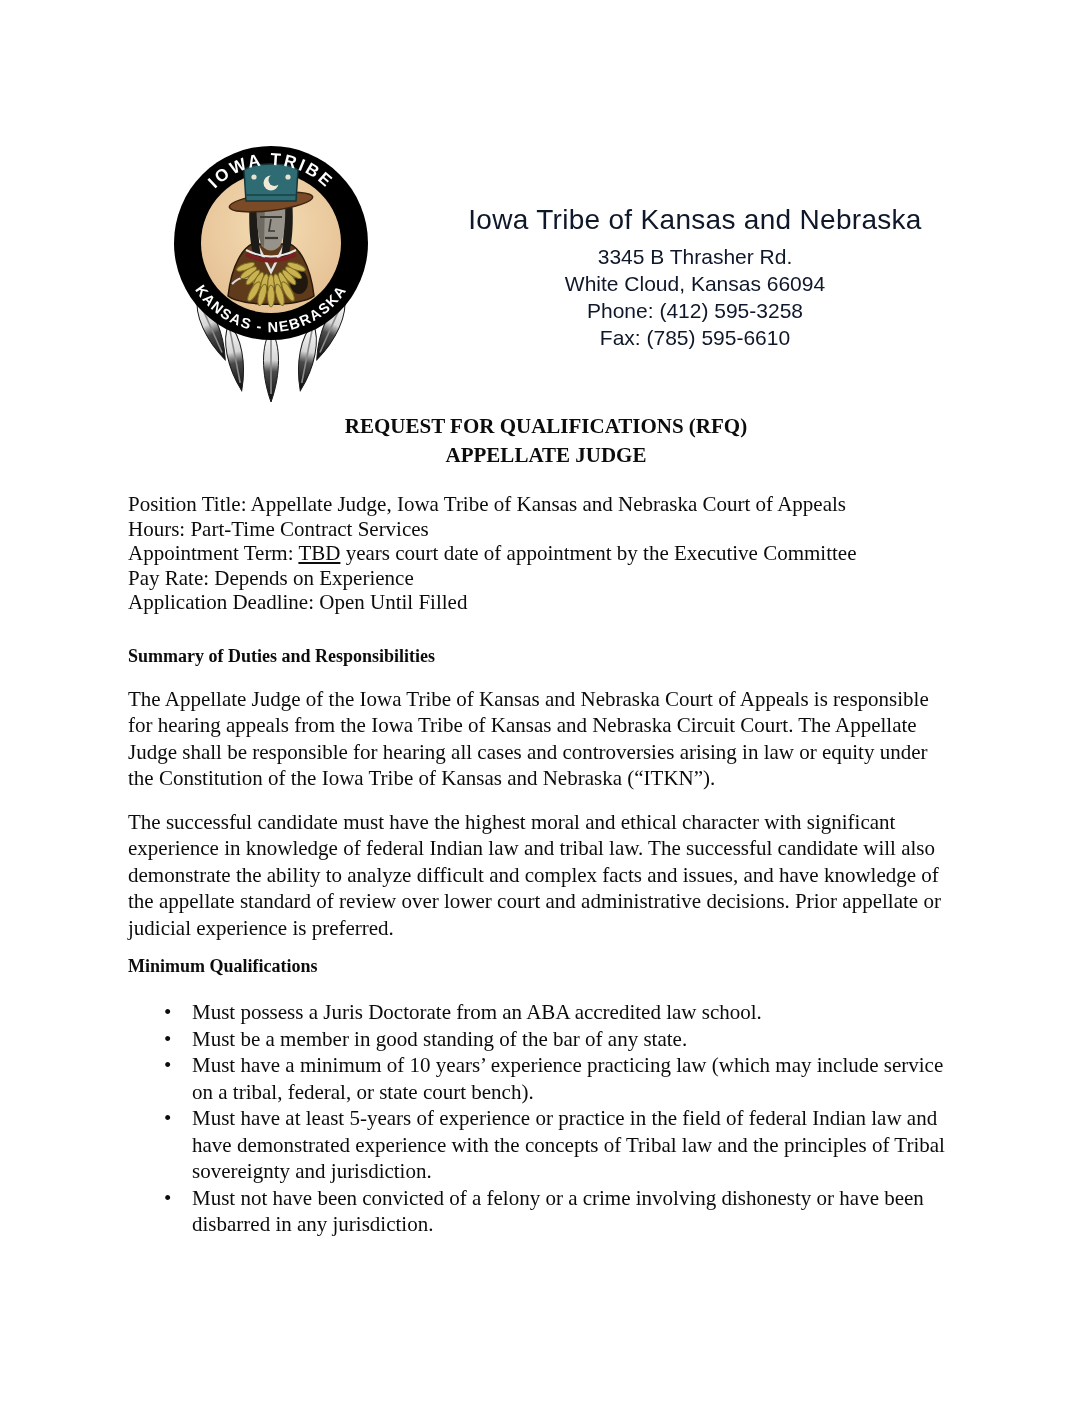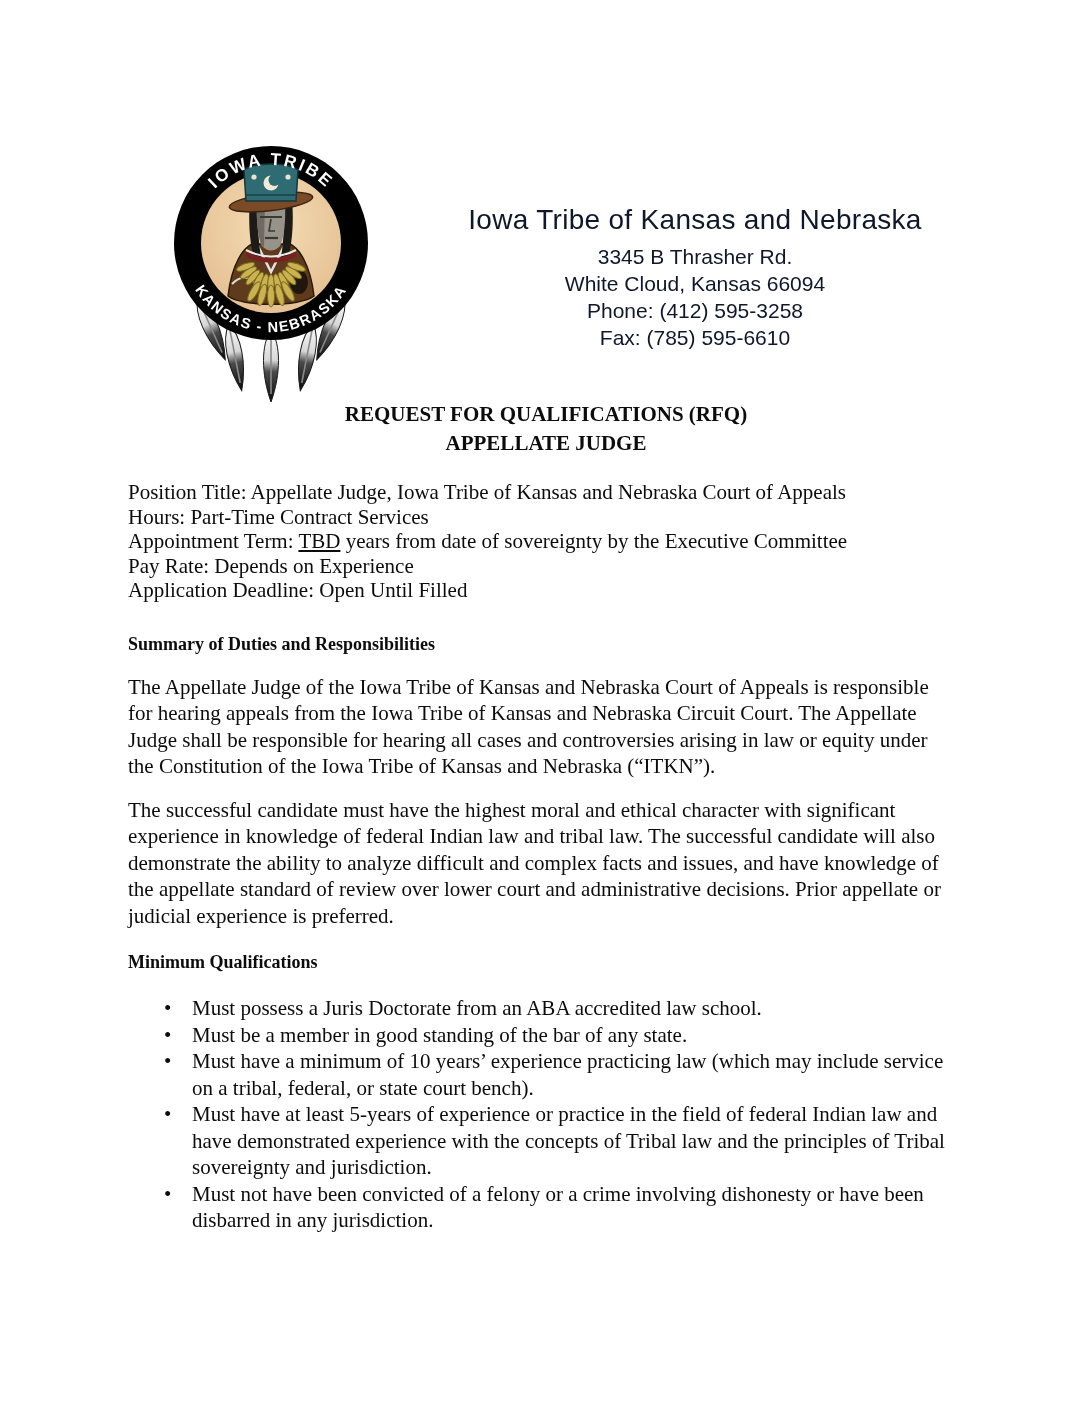--- a/index.html
+++ b/index.html
@@ -34,21 +34,21 @@
     line-height: 34px;
     letter-spacing: 0.3px;
     margin-bottom: 6px;
     white-space: nowrap;
   }
   .addr { font-size: 21px; line-height: 27px; }
   
   .content {
     position: absolute;
     left: 128px;
-    top: 400px;
+    top: 412px;
     width: 836px;
     font-size: 21px;
     line-height: 26.5px;
   }
   .doc-title {
     text-align: center;
     font-weight: bold;
     font-size: 21px;
     line-height: 29px;
   }
@@ -56,21 +56,21 @@
     margin-top: 22px;
     line-height: 24.5px;
   }
   .u { text-decoration: underline; }
   h2 {
     font-size: 18px;
     line-height: 26px;
     font-weight: bold;
     margin: 28px 0 0 0;
   }
-  h2.tight { margin-top: 20px; }
+  h2.tight { margin-top: 12px; }
   p.para { margin: 17px 14px 0 0; }
   ul.quals {
     list-style: none;
     margin: 20px 0 0 0;
     padding: 0;
   }
   ul.quals li {
     position: relative;
     padding-left: 64px;
   }
@@ -194,21 +194,21 @@
 
     <div class="doc-title">
       <div>REQUEST FOR QUALIFICATIONS (RFQ)</div>
       <div>APPELLATE JUDGE</div>
     </div>
 
     <div class="details">
       <div>Position Title: Appellate Judge, Iowa Tribe of Kansas and Nebraska Court of Appeals</div>
       <div>Hours: Part-Time Contract Services</div>
       <div>
-        <span>Appointment Term: </span><span class="u">TBD</span><span> years from date of sovereignty by the Executive Committee</span>
+        <span>Appointment Term: </span><span class="u">TBD</span><span> years court date of appointment by the Executive Committee</span>
       </div>
       <div>Pay Rate: Depends on Experience</div>
       <div>Application Deadline: Open Until Filled</div>
     </div>
 
     <h2>Summary of Duties and Responsibilities</h2>
     <p class="para">The Appellate Judge of the Iowa Tribe of Kansas and Nebraska Court of Appeals is responsible for hearing appeals from the Iowa Tribe of Kansas and Nebraska Circuit Court. The Appellate Judge shall be responsible for hearing all cases and controversies arising in law or equity under the Constitution of the Iowa Tribe of Kansas and Nebraska (“ITKN”).</p>
     <p class="para">The successful candidate must have the highest moral and ethical character with significant experience in knowledge of federal Indian law and tribal law. The successful candidate will also demonstrate the ability to analyze difficult and complex facts and issues, and have knowledge of the appellate standard of review over lower court and administrative decisions. Prior appellate or judicial experience is preferred.</p>
 
     <h2 class="tight">Minimum Qualifications</h2>

